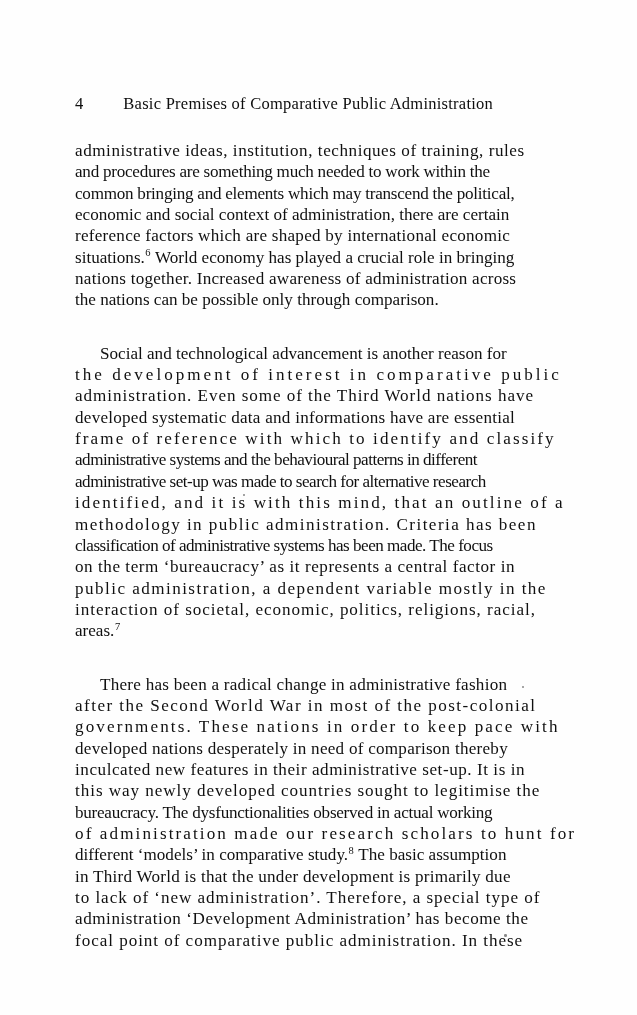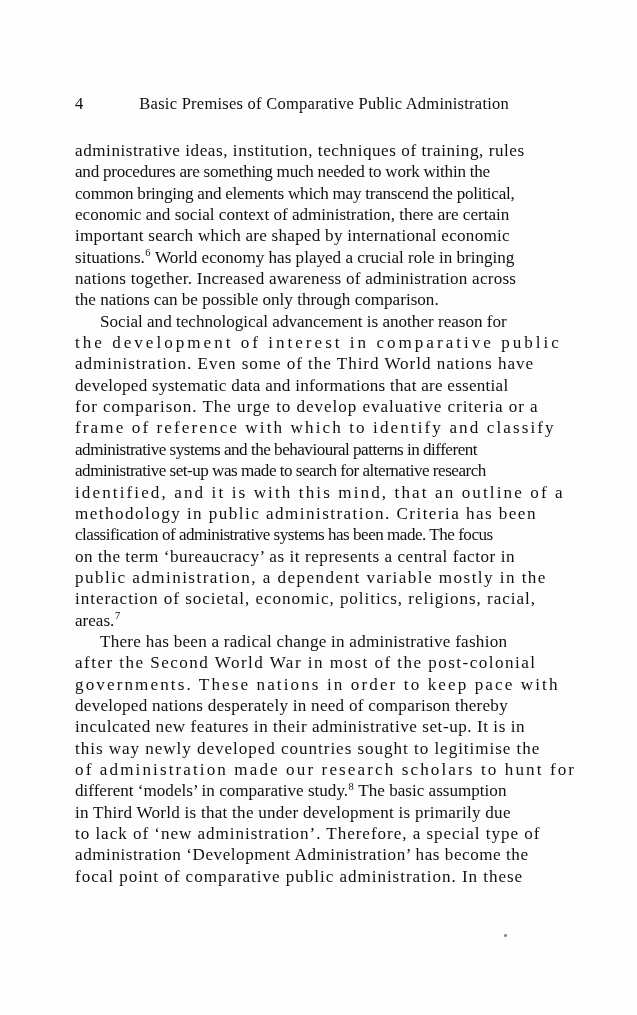--- a/index.html
+++ b/index.html
@@ -34,21 +34,21 @@
     align-items: baseline;
   }
   .folio {
     font-size: 16.5px;
     line-height: 22px;
     letter-spacing: 0.1px;
   }
   .head-title {
     font-size: 16.5px;
     line-height: 22px;
-    margin-left: 56px;
+    margin-left: 40px;
     letter-spacing: 0.25px;
     white-space: nowrap;
     text-align: center;
   }
 
   
   .textblock {
     position: absolute;
     left: 75px;
     top: 140px;
@@ -68,21 +68,21 @@
   .t0  { letter-spacing: 0; }
   .t1  { letter-spacing: 0.25px; }
   .t2  { letter-spacing: 0.55px; }
   .t3  { letter-spacing: 0.95px; }
   .t4  { letter-spacing: 1.45px; }
   .t5  { letter-spacing: 2.1px; }
   .t6  { letter-spacing: 3.0px; font-family: Liberation Serif, serif; }
   .tn1 { letter-spacing: -0.25px; }
   .tn2 { letter-spacing: -0.5px; }
 
-  .indent { padding-left: 25px; }
+  .indent { padding-left: 25px; margin-top: 32px; }
 
   sup.fn {
     font-size: 10.5px;
     vertical-align: super;
     line-height: 0;
     letter-spacing: 0;
     padding-left: 0.5px;
     padding-right: 0.5px;
   }
 
@@ -103,49 +103,49 @@
     <span class="folio">4</span>
     <span class="head-title">Basic Premises of Comparative Public Administration</span>
   </div>
 
   <div class="textblock" id="textblock">
       <div class="paragraph">
         <div class="line t2">administrative ideas, institution, techniques of training, rules</div>
         <div class="line tn1">and procedures are something much needed to work within the</div>
         <div class="line tn1">common bringing and elements which may transcend the political,</div>
         <div class="line t0">economic and social context of administration, there are certain</div>
-        <div class="line t1">important search which are shaped by international economic</div>
+        <div class="line t1">reference factors which are shaped by international economic</div>
         <div class="line t0">situations.<sup class="fn">6</sup> World economy has played a crucial role in bringing</div>
         <div class="line t1">nations together. Increased awareness of administration across</div>
         <div class="line t0">the nations can be possible only through comparison.</div>
       </div>
       <div class="paragraph">
         <div class="line t0 indent">Social and technological advancement is another reason for</div>
         <div class="line t6">the development of interest in comparative public</div>
         <div class="line t3">administration. Even some of the Third World nations have</div>
-        <div class="line t1">developed systematic data and informations that are essential</div>
-        <div class="line t3">for comparison. The urge to develop evaluative criteria or a</div>
+        <div class="line t1">developed systematic data and informations have are essential</div>
         <div class="line t5">frame of reference with which to identify and classify</div>
         <div class="line tn2">administrative systems and the behavioural patterns in different</div>
         <div class="line tn2">administrative set-up was made to search for alternative research</div>
         <div class="line t5">identified, and it is with this mind, that an outline of a</div>
         <div class="line t4">methodology in public administration. Criteria has been</div>
         <div class="line tn2">classification of administrative systems has been made. The focus</div>
         <div class="line t2">on the term ‘bureaucracy’ as it represents a central factor in</div>
         <div class="line t4">public administration, a dependent variable mostly in the</div>
         <div class="line t3">interaction of societal, economic, politics, religions, racial,</div>
         <div class="line t0">areas.<sup class="fn">7</sup></div>
       </div>
       <div class="paragraph">
         <div class="line t1 indent">There has been a radical change in administrative fashion</div>
         <div class="line t4">after the Second World War in most of the post-colonial</div>
         <div class="line t5">governments. These nations in order to keep pace with</div>
         <div class="line t1">developed nations desperately in need of comparison thereby</div>
         <div class="line t2">inculcated new features in their administrative set-up. It is in</div>
         <div class="line t3">this way newly developed countries sought to legitimise the</div>
+        <div class="line tn1">bureaucracy. The dysfunctionalities observed in actual working</div>
         <div class="line t5">of administration made our research scholars to hunt for</div>
         <div class="line t0">different ‘models’ in comparative study.<sup class="fn">8</sup> The basic assumption</div>
         <div class="line t1">in Third World is that the under development is primarily due</div>
         <div class="line t3">to lack of ‘new administration’. Therefore, a special type of</div>
         <div class="line t2">administration ‘Development Administration’ has become the</div>
         <div class="line t3">focal point of comparative public administration. In these</div>
       </div>
     </div>
 
   <div id="specks">

